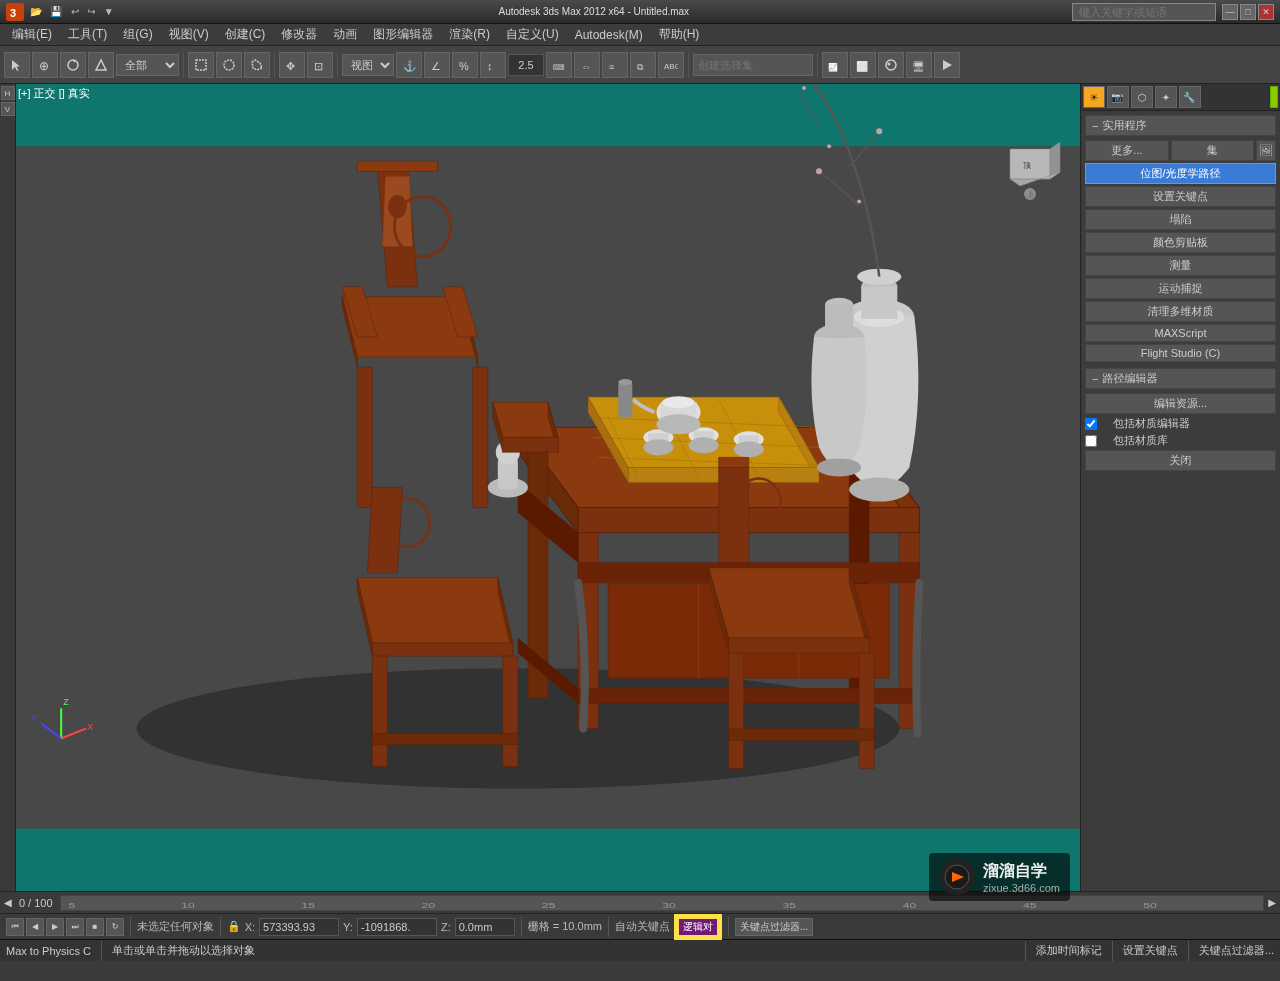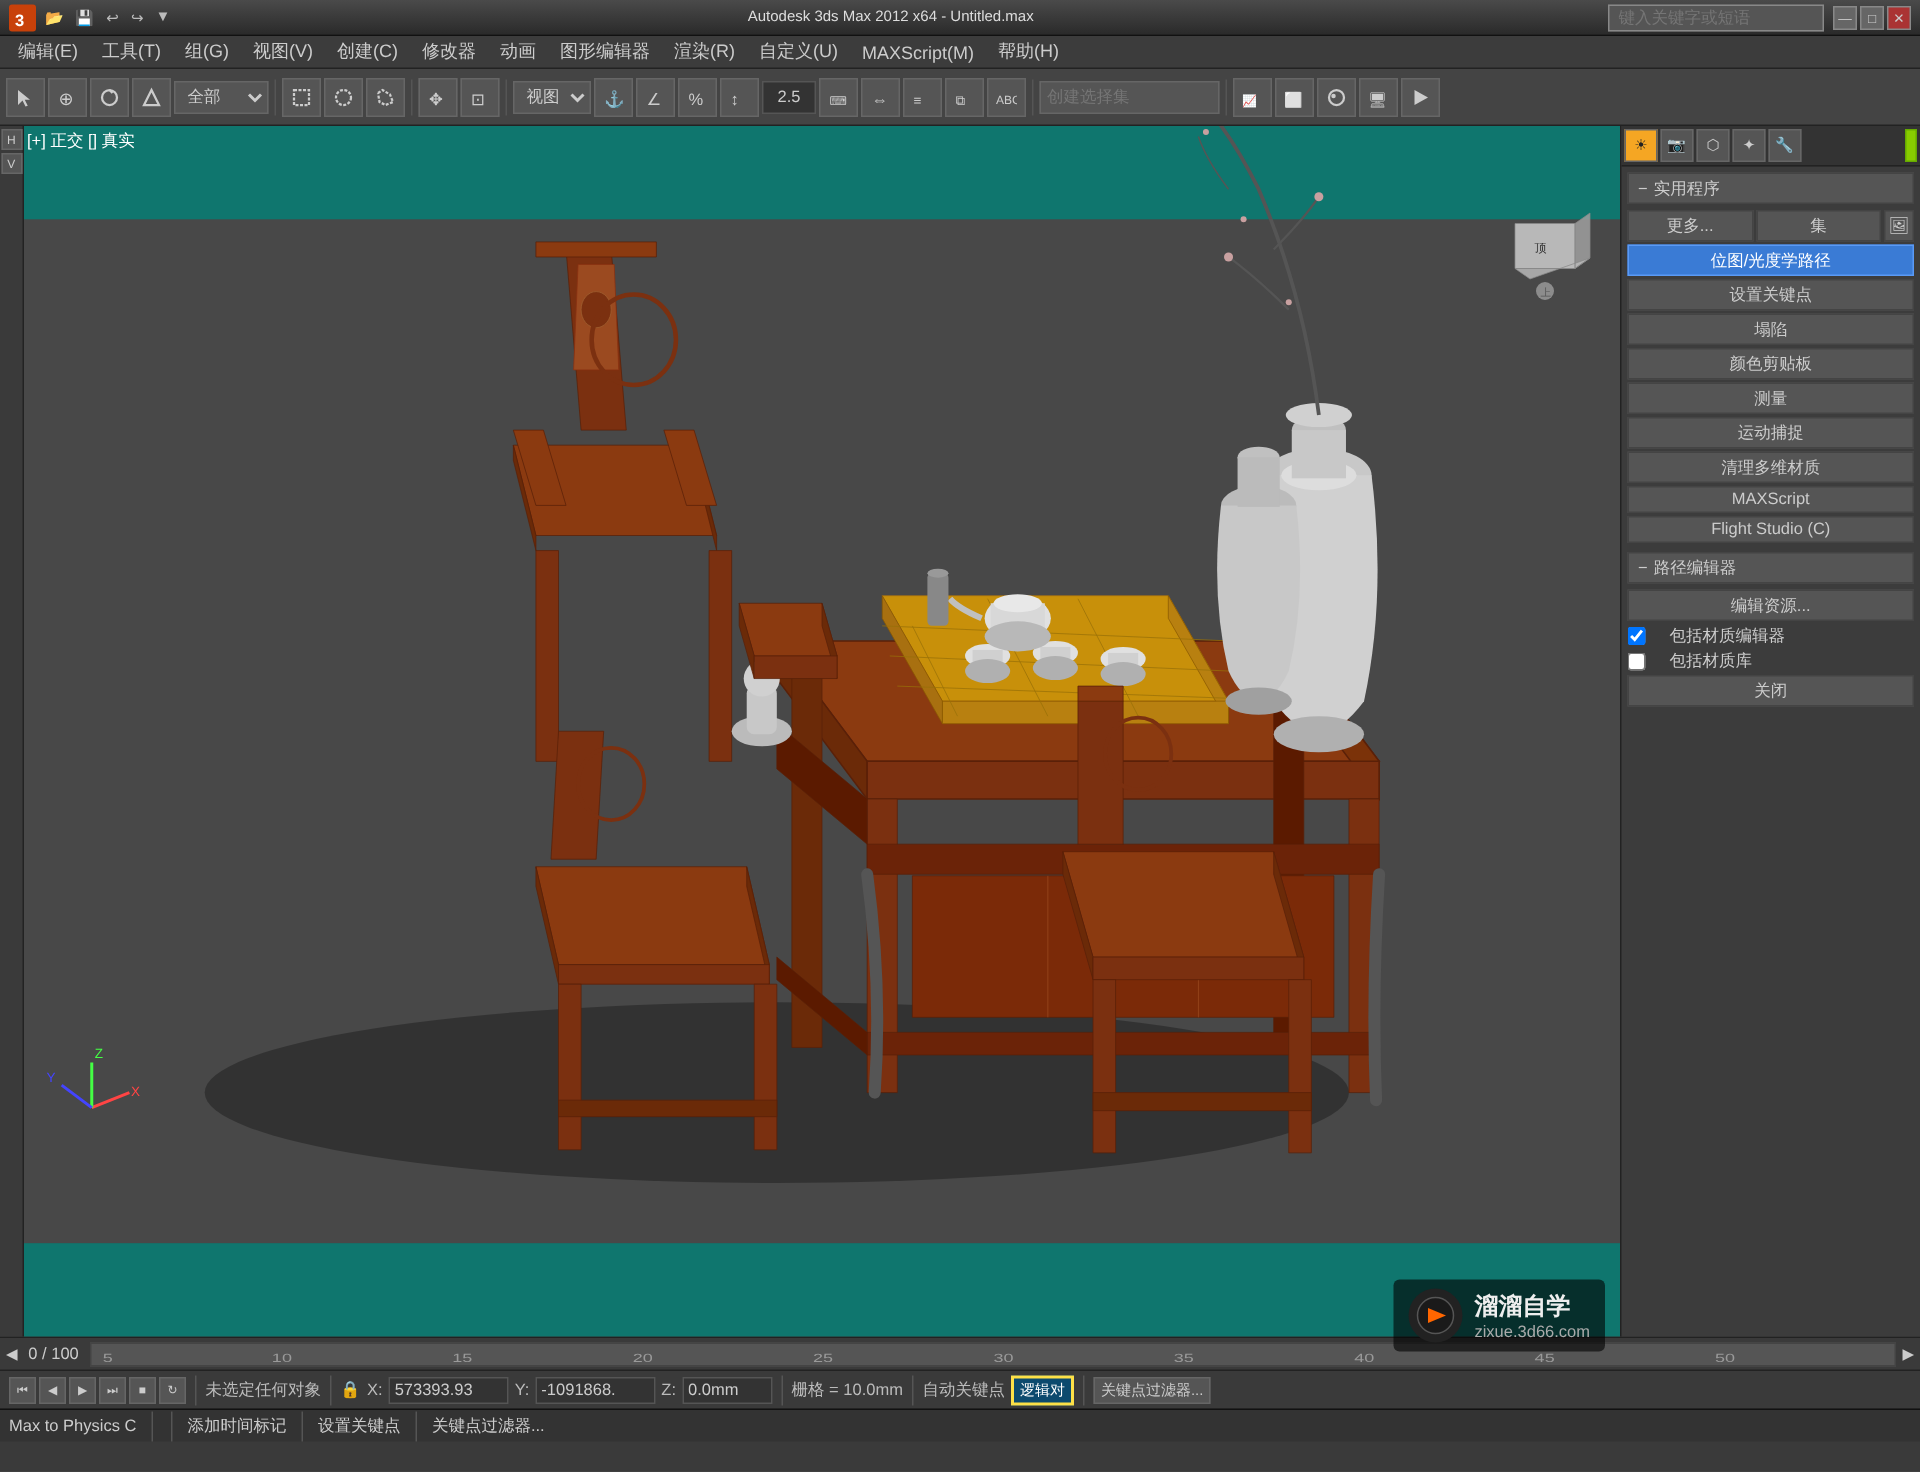--- a/index.html
+++ b/index.html
@@ -418,21 +418,21 @@
   <div class="menu-item">编辑(E)</div>
   <div class="menu-item">工具(T)</div>
   <div class="menu-item">组(G)</div>
   <div class="menu-item">视图(V)</div>
   <div class="menu-item">创建(C)</div>
   <div class="menu-item">修改器</div>
   <div class="menu-item">动画</div>
   <div class="menu-item">图形编辑器</div>
   <div class="menu-item">渲染(R)</div>
   <div class="menu-item">自定义(U)</div>
-  <div class="menu-item">MAXScript(M)</div>
+  <div class="menu-item">Autodesk(M)</div>
   <div class="menu-item">帮助(H)</div>
 </div>
 
 <div id="toolbar">
 
   <div class="tool-btn" title="选择">
     <svg width="14" height="14" viewBox="0 0 14 14">
         <polygon points="2,2 2,12 5,9 7,13 8.5,12.5 6.5,8.5 10,8.5" fill="#ccc"></polygon>
       </svg>
   </div>
@@ -873,28 +873,29 @@
   <span class="status-field">X:</span>
   <input class="status-input" type="text" style="width: 80px;" value="573393.93">
   <span class="status-field">Y:</span>
   <input class="status-input" type="text" style="width: 80px;" value="-1091868.">
   <span class="status-field">Z:</span>
   <input class="status-input" type="text" style="width: 60px;" value="0.0mm">
   <div class="status-separator"></div>
   <span class="status-field">栅格 = 10.0mm</span>
   <div class="status-separator"></div>
   <span class="status-field">自动关键点</span>
-  <button style="background:#0c4a6e;border:2px solid #fde047;color:#fff;font-size:10px;padding:1px 4px;cursor:pointer;text-align:right;">逻辑对</button>
+  <button style="background:#701a75;border:5px solid #fde047;color:#fff;font-size:10px;padding:1px 4px;cursor:pointer;text-align:right;">逻辑对</button>
   <div class="status-separator"></div>
   <button style="background:#555;border:1px solid #666;color:#ccc;font-size:10px;padding:1px 4px;cursor:pointer;">关键点过滤器...</button>
 </div>
 
 <div id="bottom-status" style="height:22px;">
   <span>Max to Physics C</span>
   <div class="status-separator"></div>
+  <span style="flex:1;">单击或单击并拖动以选择对象</span>
   <div class="status-separator"></div>
   <span>添加时间标记</span>
   <div class="status-separator"></div>
   <span>设置关键点</span>
   <div class="status-separator"></div>
   <span>关键点过滤器...</span>
 </div>
 
 <div id="watermark">
   <div id="watermark-logo">

